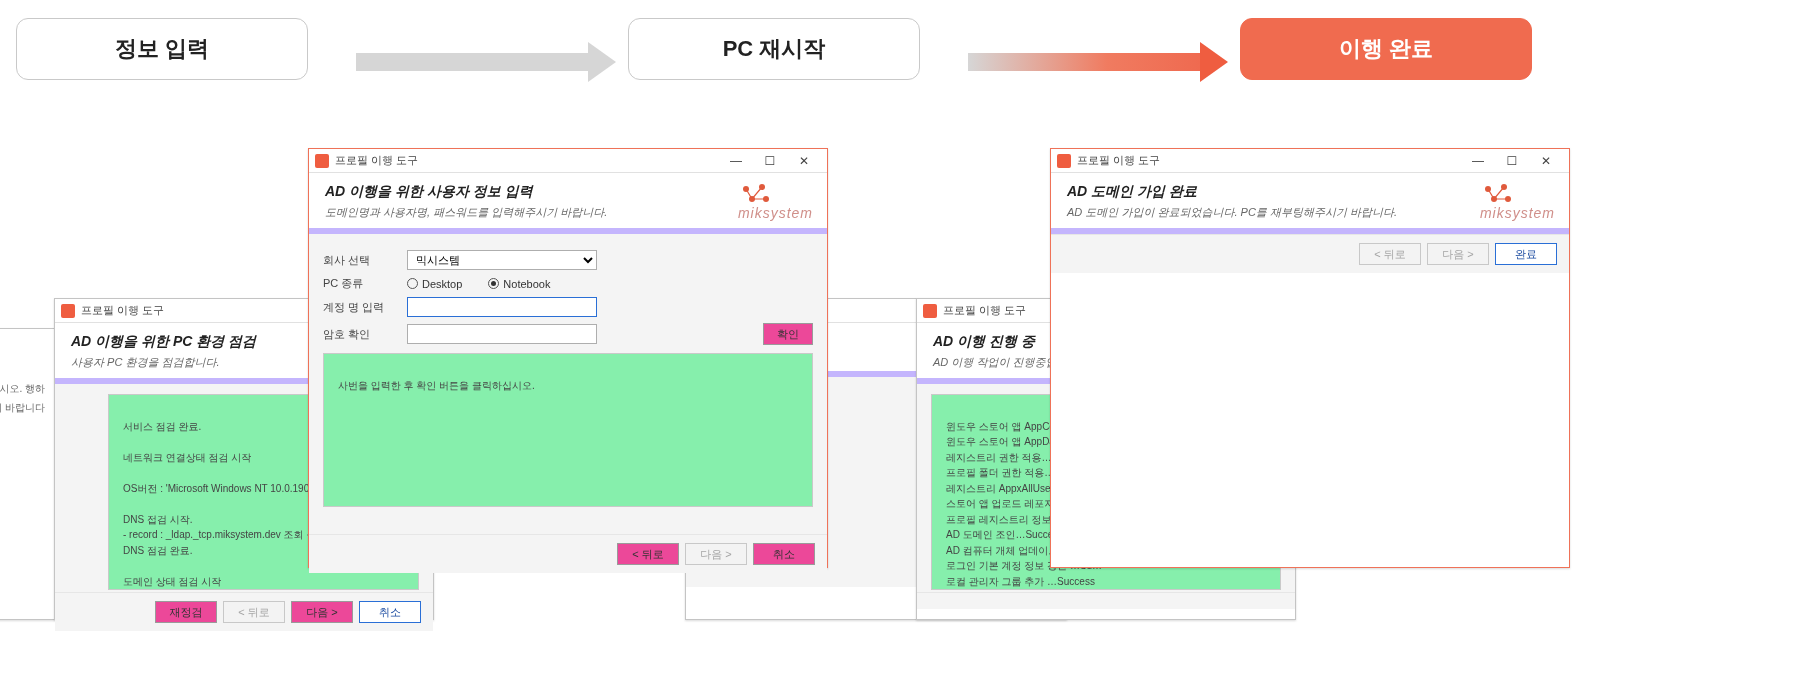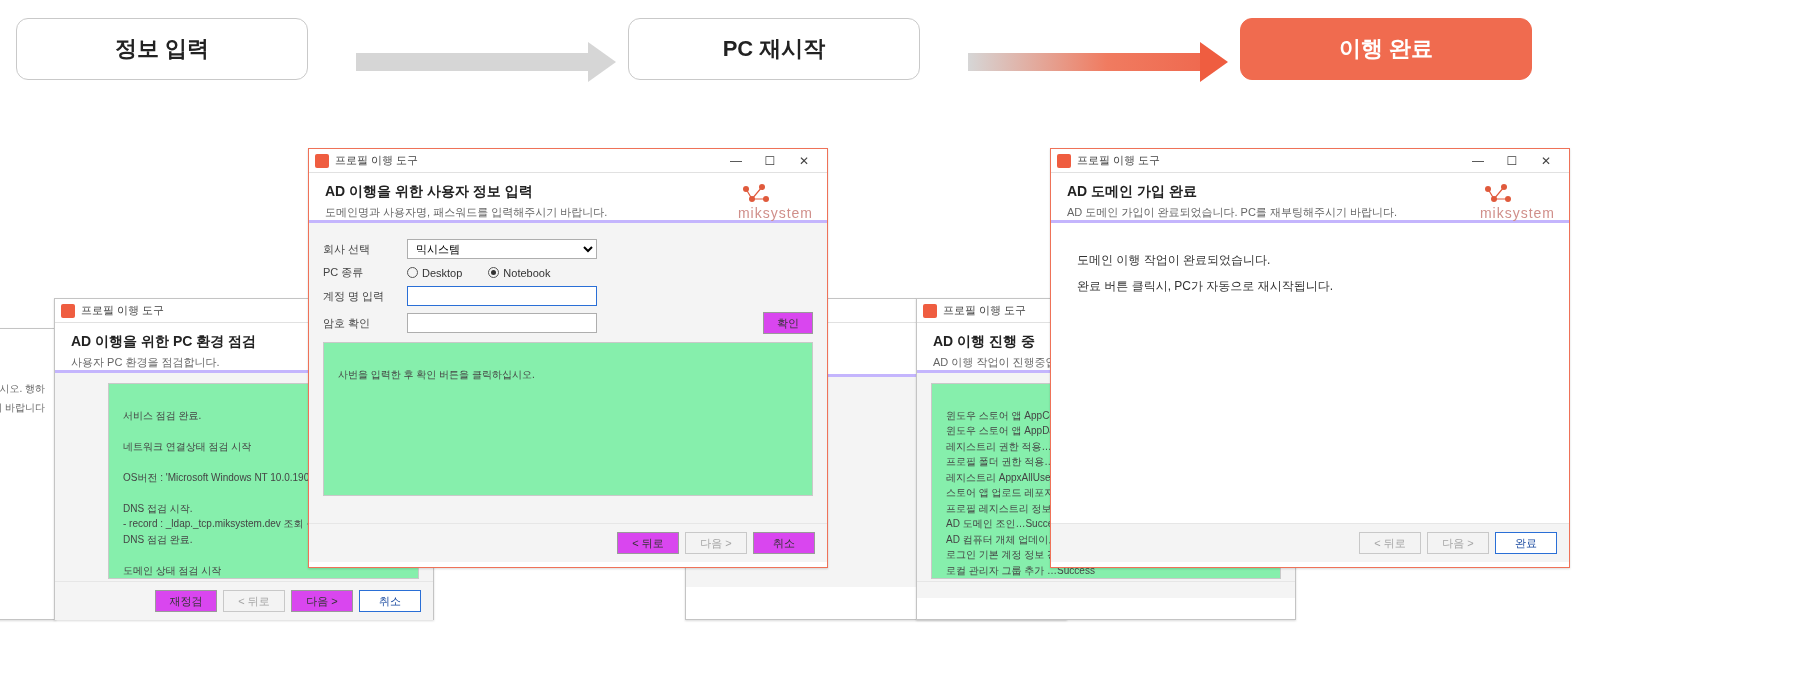--- a/index.html
+++ b/index.html
@@ -46,37 +46,37 @@
   }
   .win.accent { border:1px solid #ef7258; }
   .titlebar {
     height: 24px; display:flex; align-items:center; padding:0 6px;
     border-bottom:1px solid #e1e1e1; background:#fff;
   }
   .titlebar .logo { width:14px;height:14px; background:#ef5d40; margin-right:6px; border-radius:2px; }
   .titlebar .ttl { font-size:11px; color:#444; flex:1; }
   .winbtns { display:flex; gap:0; }
   .winbtn { width:34px;height:24px; display:flex;align-items:center;justify-content:center; color:#444; font-size:12px; }
-  .headerblock { padding:10px 16px 0; border-bottom:3px solid #c4b5fd; position:relative; }
+  .headerblock { padding:10px 16px 8px; border-bottom:6px solid #c4b5fd; position:relative;font-style:italic; }
   .headerblock h3 { margin:0 0 4px 0; font-size:14px; font-weight:700; color:#222; }
   .headerblock .sub { font-size:11px; color:#666; }
   .brand { position:absolute; right:14px; top:10px; text-align:right; }
   .brand svg { display:block; }
   .brand .btxt { font-size:14px; letter-spacing:1px; color:#d08f8a; }
 
   .body { padding:10px 14px; background:#f4f4f4; }
   .body.white { background:#fff; }
 
   .logbox {
     background:#86efac; border:1px solid #c9c9c9; padding:8px 14px; font-size:10px; line-height:1.55; color:#444;
     overflow:hidden; white-space:pre-line;
   }
   .footer { padding:8px 12px; display:flex; justify-content:flex-end; gap:6px; border-top:1px solid #e6e6e6; background:#f4f4f4;}
   .btn {
-    min-width:62px; height:22px; font-size:11px; border:1px solid #9a9a9a; background:#d946ef; color:#333;
+    min-width:62px; height:22px; font-size:11px; border:1px solid #9a9a9a; background:#ec4899; color:#333;
     display:flex;align-items:center;justify-content:center; padding:0 8px;
   }
   .btn.disabled { color:#a5a5a5; border-color:#c8c8c8; background:#f3f3f3;}
   .btn.accent { border:1px solid #2a6fd6; color:#1a4aa0; background:#fff;}
 
   
   .frow { display:flex; align-items:center; margin:6px 0; gap:12px; }
   .frow .lbl { width:72px; font-size:11px; color:#444; }
   .radio { display:inline-flex; align-items:center; gap:4px; font-size:11px; margin-right:14px;}
   .radio .dot { width:11px;height:11px;border:1px solid #555;border-radius:50%; position:relative;}
@@ -307,24 +307,20 @@
       <svg width="34" height="22" viewBox="0 0 34 22">
         <circle cx="8" cy="6" r="3" fill="#e05a3c"></circle>
           <circle cx="24" cy="4" r="3" fill="#e05a3c"></circle>
         <circle cx="14" cy="16" r="3" fill="#e05a3c"></circle>
           <circle cx="28" cy="16" r="3" fill="#e05a3c"></circle>
         <path d="M8 6 L14 16 L24 4 M14 16 L28 16" stroke="#e05a3c" stroke-width="1.2" fill="none"></path>
       </svg>
       <div class="btxt">miksystem</div>
     </div>
   </div>
-  <div class="body white" style="height:300px; padding:24px 26px; font-size:12px; color:#333; line-height:2.2;">
-    <div>도메인 이행 작업이 완료되었습니다.</div>
-    <div>완료 버튼 클릭시, PC가 자동으로 재시작됩니다.</div>
-  </div>
   <div class="footer">
     <div class="btn disabled">
         <span>&lt; 뒤로</span>
       </div>
     <div class="btn disabled">
         <span>다음 &gt;</span>
       </div>
     <div class="btn accent">
         <span>완료</span>
       </div>

